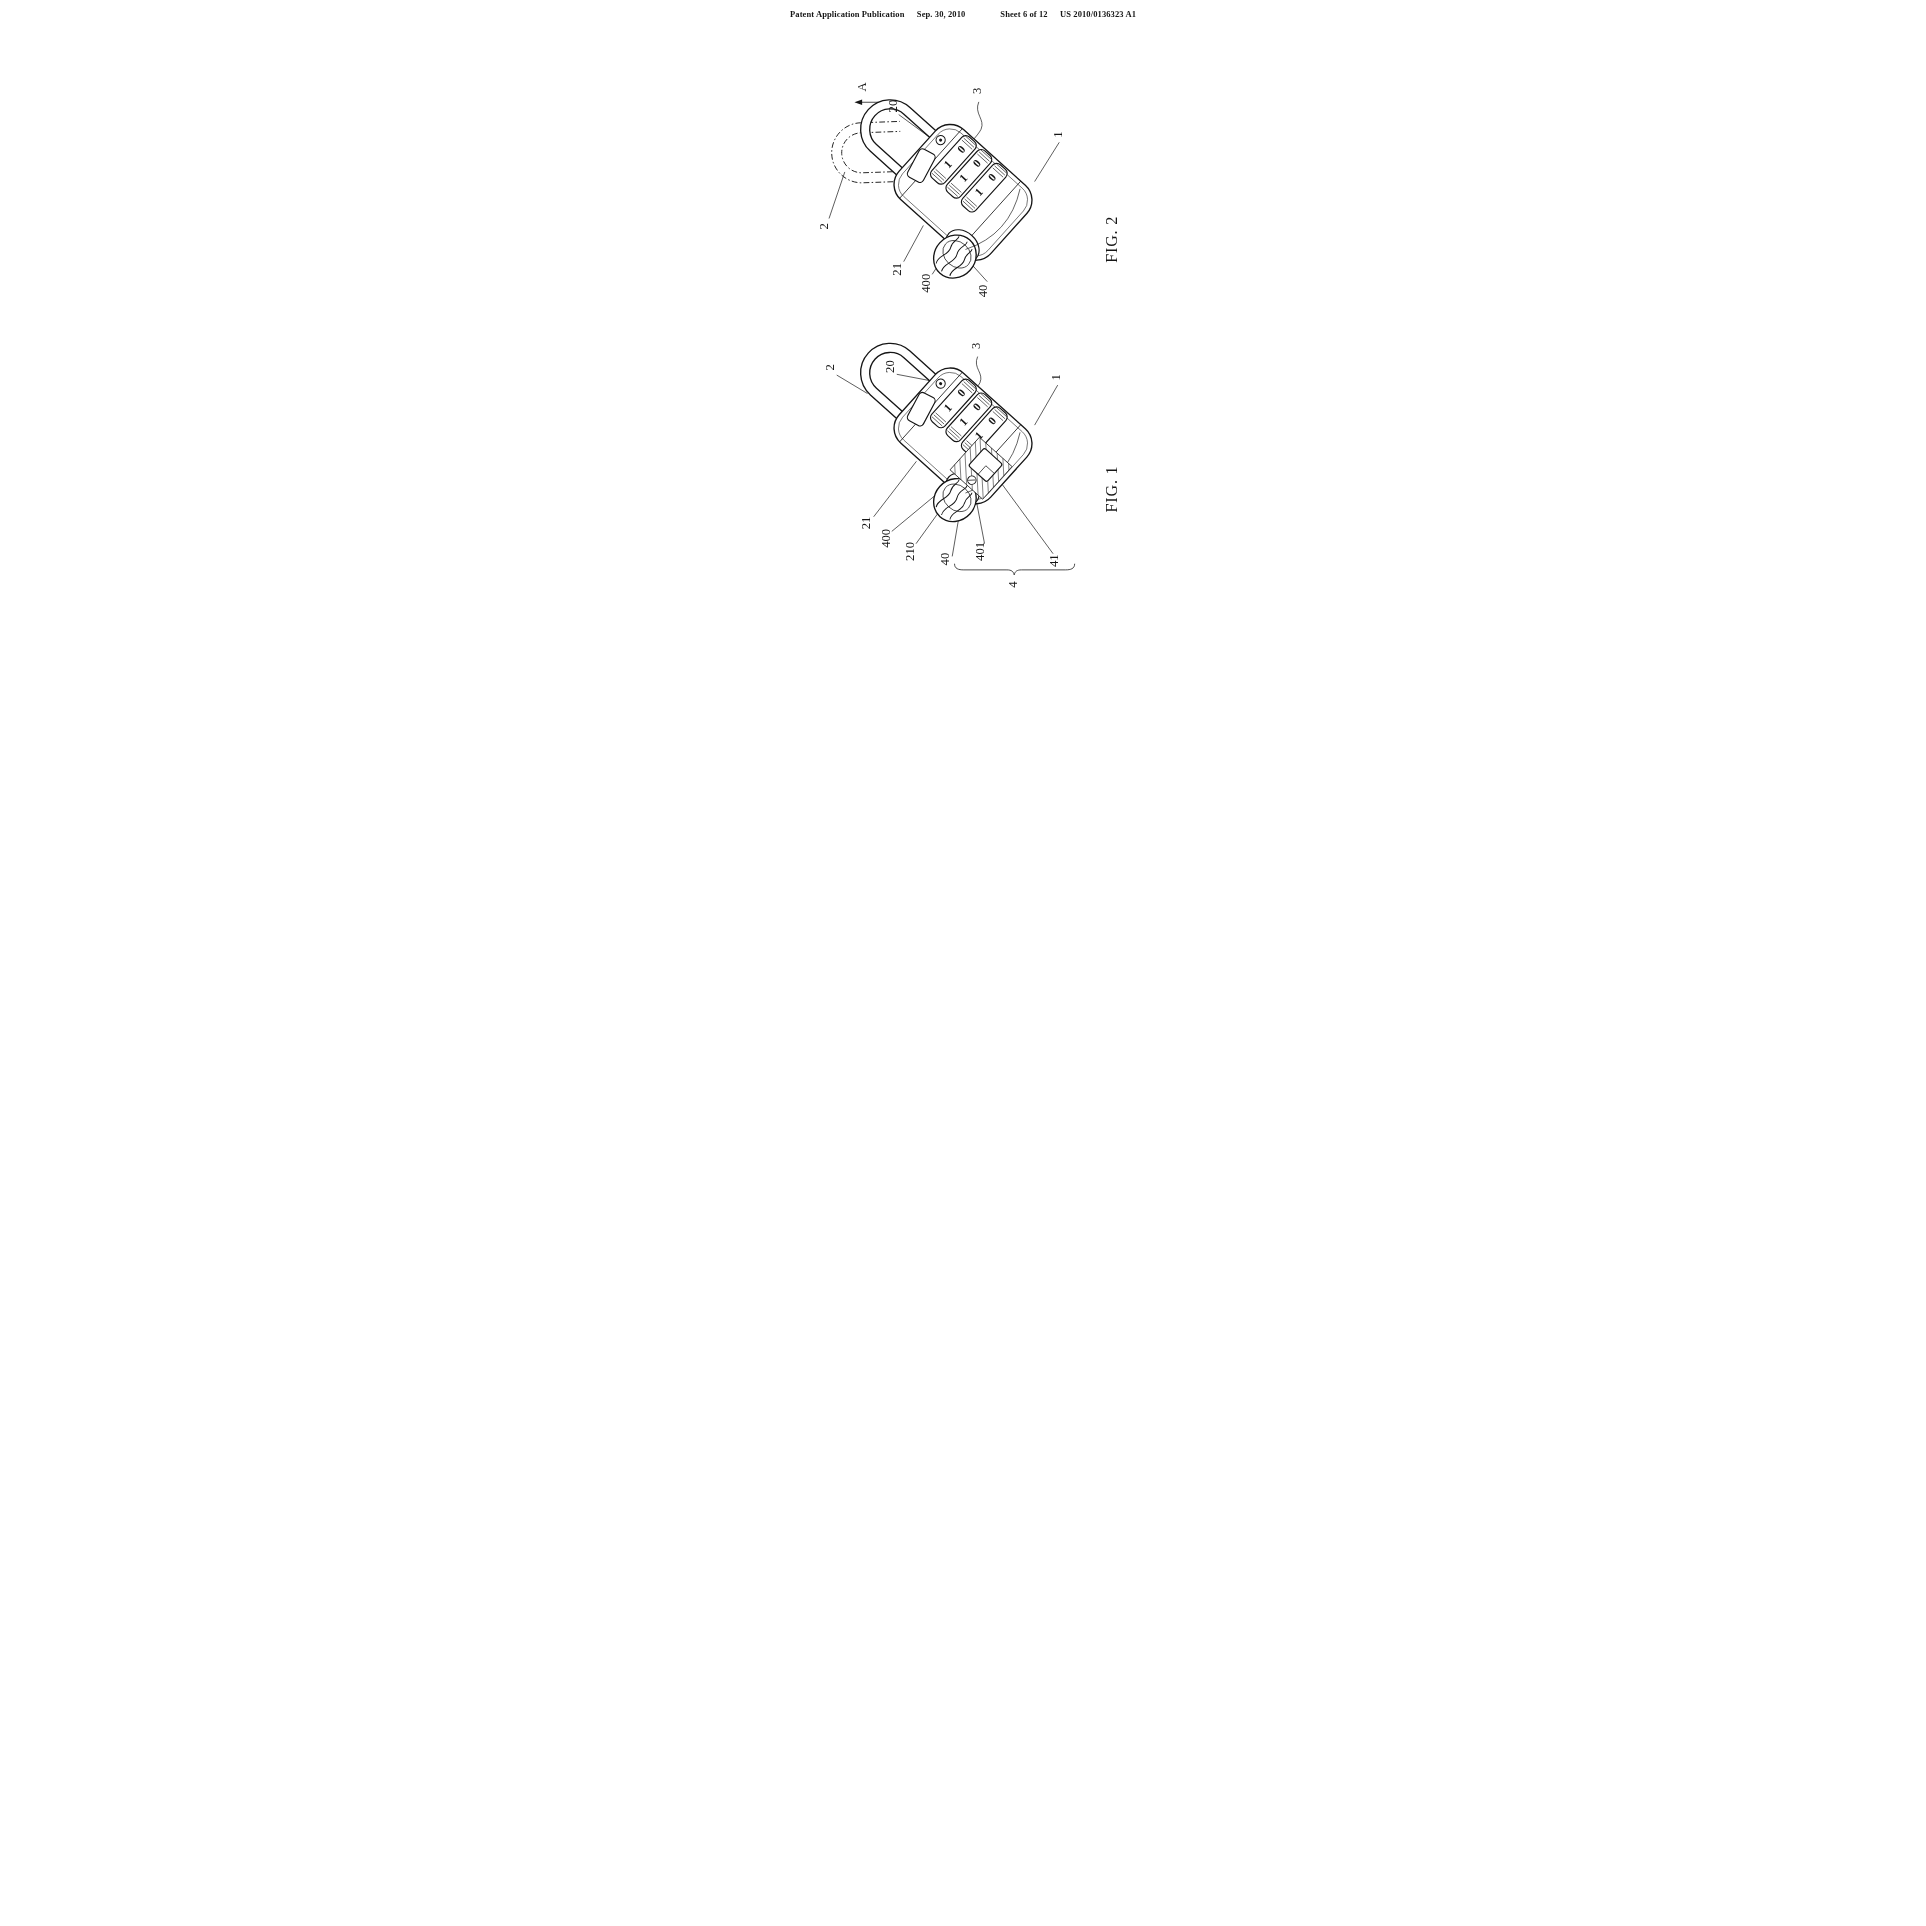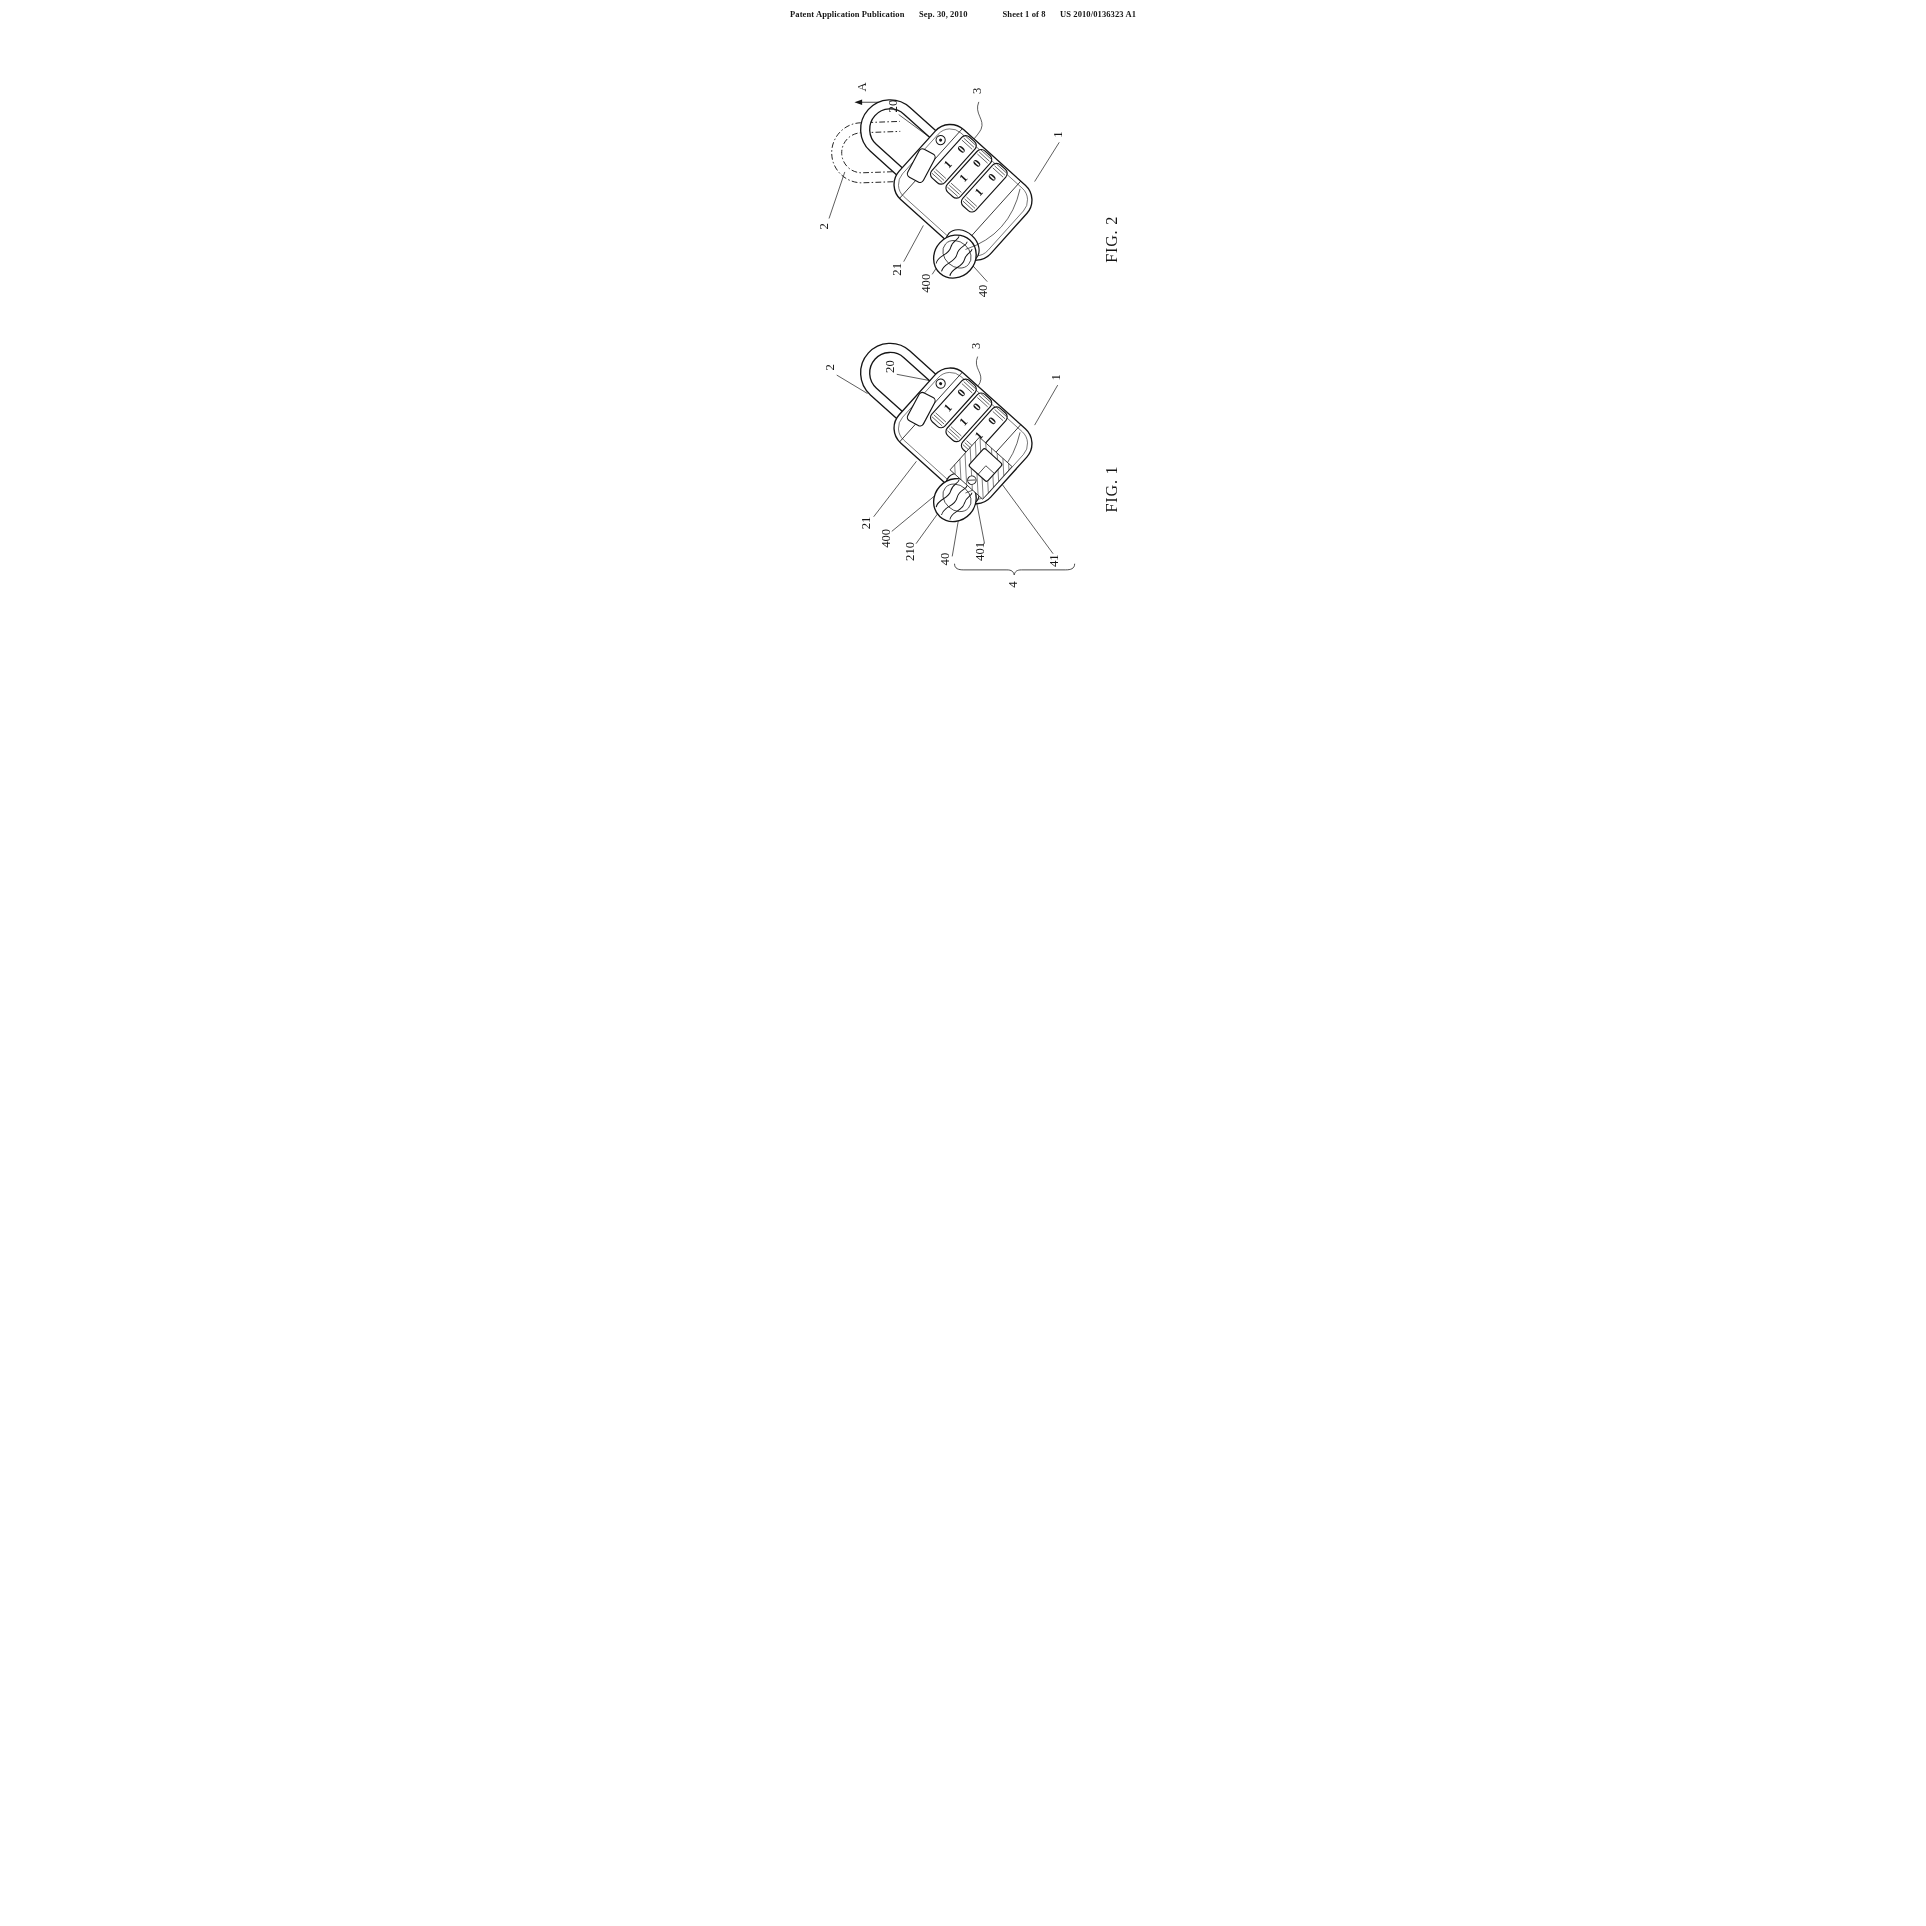--- a/index.html
+++ b/index.html
@@ -71,21 +71,21 @@
     </g>
   </defs>
 </svg>
 
 <div class="page">
 
   <div class="header">
     <span>Patent Application Publication</span>
     <span class="mid">
       <span>Sep. 30, 2010</span>
-      <span>Sheet 1 of 8</span>
+      <span>Sheet 6 of 12</span>
     </span>
     <span>US 2010/0136323 A1</span>
   </div>
 
   <div class="figure" id="fig2-block">
     <svg viewBox="0 0 1200 640" width="462" height="247">
       <g class="leaders">
         <line x1="433" y1="128" x2="512" y2="186"></line>
         <line x1="850" y1="200" x2="786" y2="302"></line>
         <line x1="252" y1="398" x2="293" y2="277"></line>

